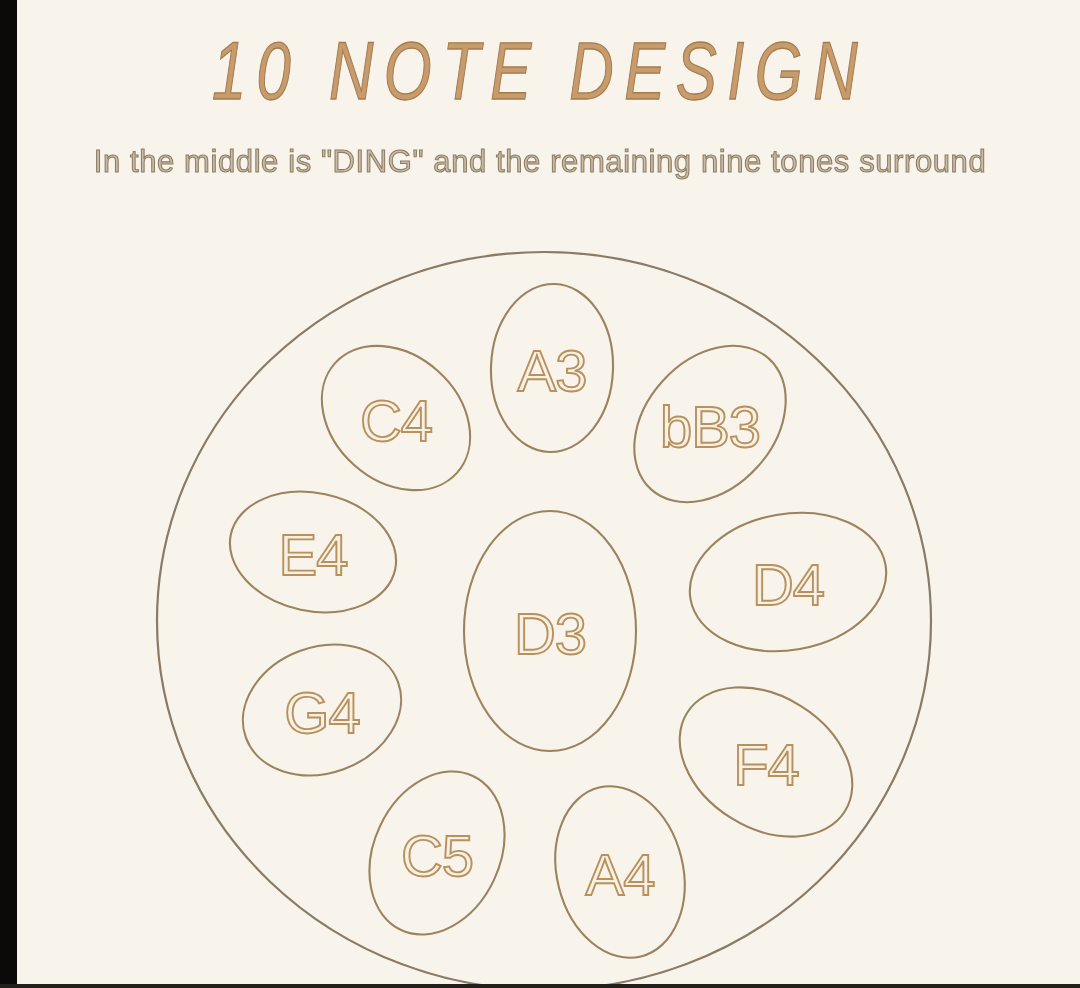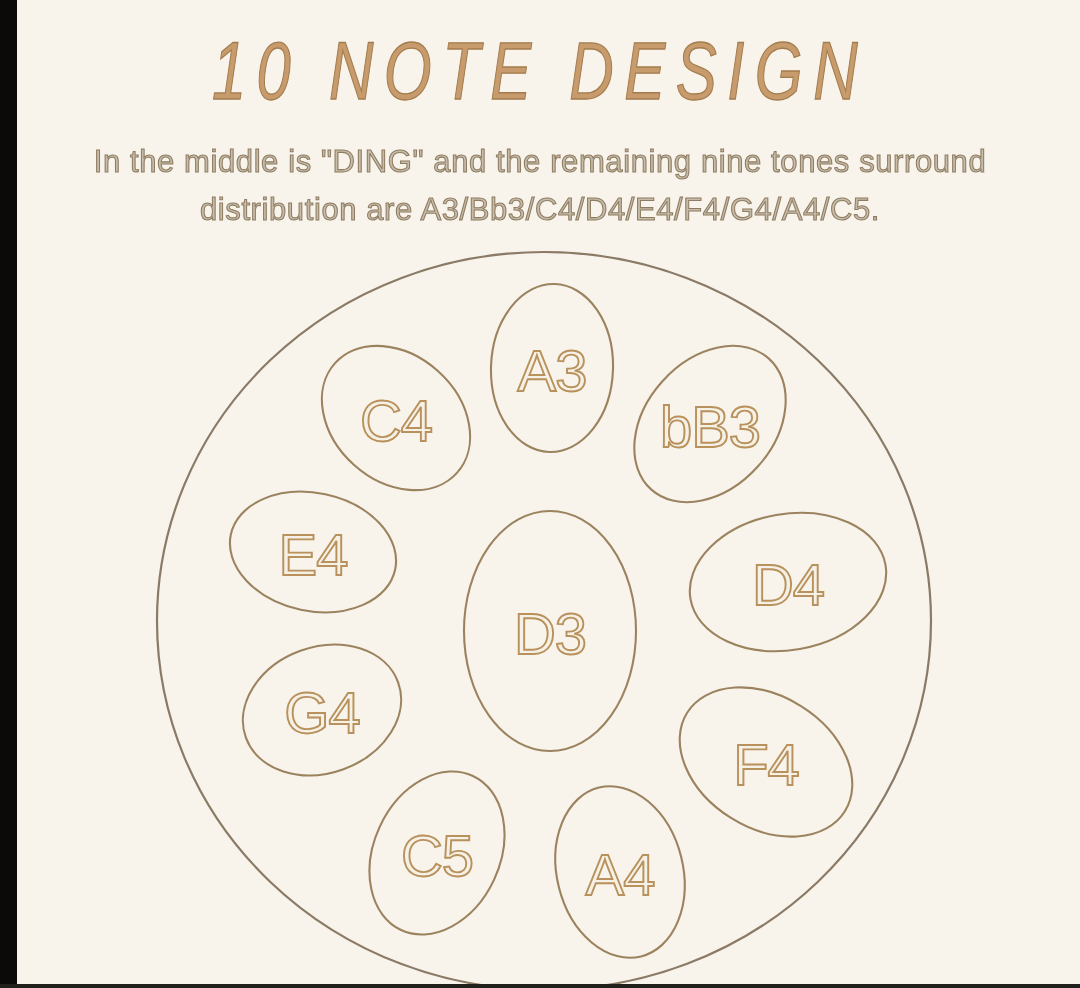--- a/index.html
+++ b/index.html
@@ -54,21 +54,20 @@
 </head>
 <body>
 
 <div class="page">
   <div class="left-bar"></div>
 
   <div class="page-title">10 NOTE DESIGN</div>
 
   <div class="subtitle">
     <div>In the middle is "DING" and the remaining nine tones surround</div>
-    <div>distribution are A3/Bb3/C4/D4/E4/F4/G4/A4/C5.</div>
   </div>
 
   <svg class="drum-svg" id="drum-svg" width="1080" height="988" viewBox="0 0 1080 988">
       <ellipse cx="544" cy="621" rx="387" ry="369" fill="none" stroke="#8a7a66" stroke-width="2.2"></ellipse>
       <ellipse cx="550" cy="631" rx="86" ry="120" transform="rotate(0 550 631)" fill="none" stroke="#9c835f" stroke-width="2.1"></ellipse>
       <text x="550" y="631" text-anchor="middle" dominant-baseline="central" dy="0.04em" class="note-label">D3</text>
       <ellipse cx="552" cy="368" rx="84" ry="61" transform="rotate(-88 552 368)" fill="none" stroke="#9c835f" stroke-width="2.1"></ellipse>
       <text x="552" y="368" text-anchor="middle" dominant-baseline="central" dy="0.04em" class="note-label">A3</text>
       <ellipse cx="710" cy="424" rx="88" ry="64" transform="rotate(-48 710 424)" fill="none" stroke="#9c835f" stroke-width="2.1"></ellipse>
       <text x="710" y="424" text-anchor="middle" dominant-baseline="central" dy="0.04em" class="note-label">bB3</text>

